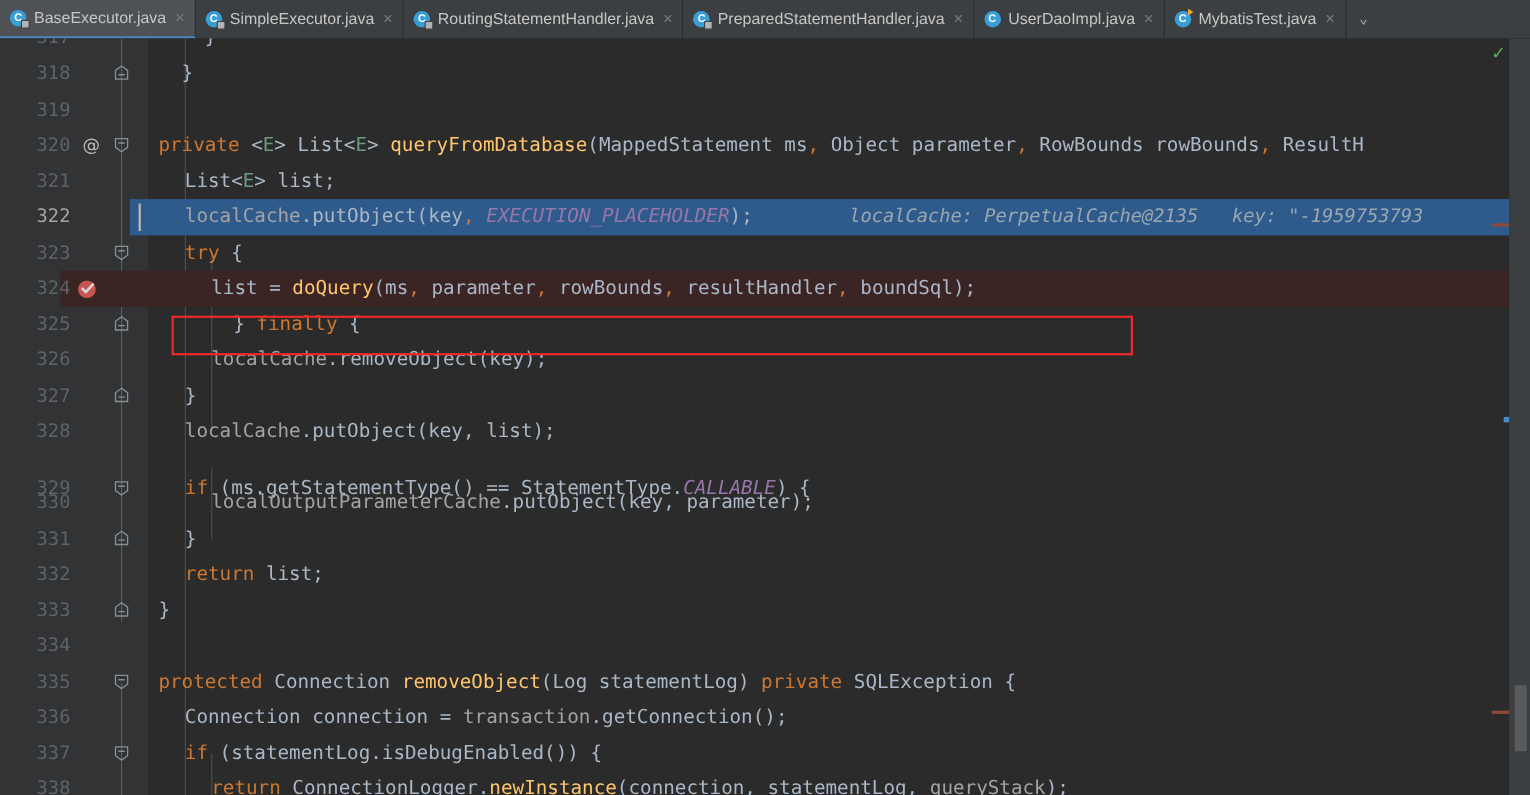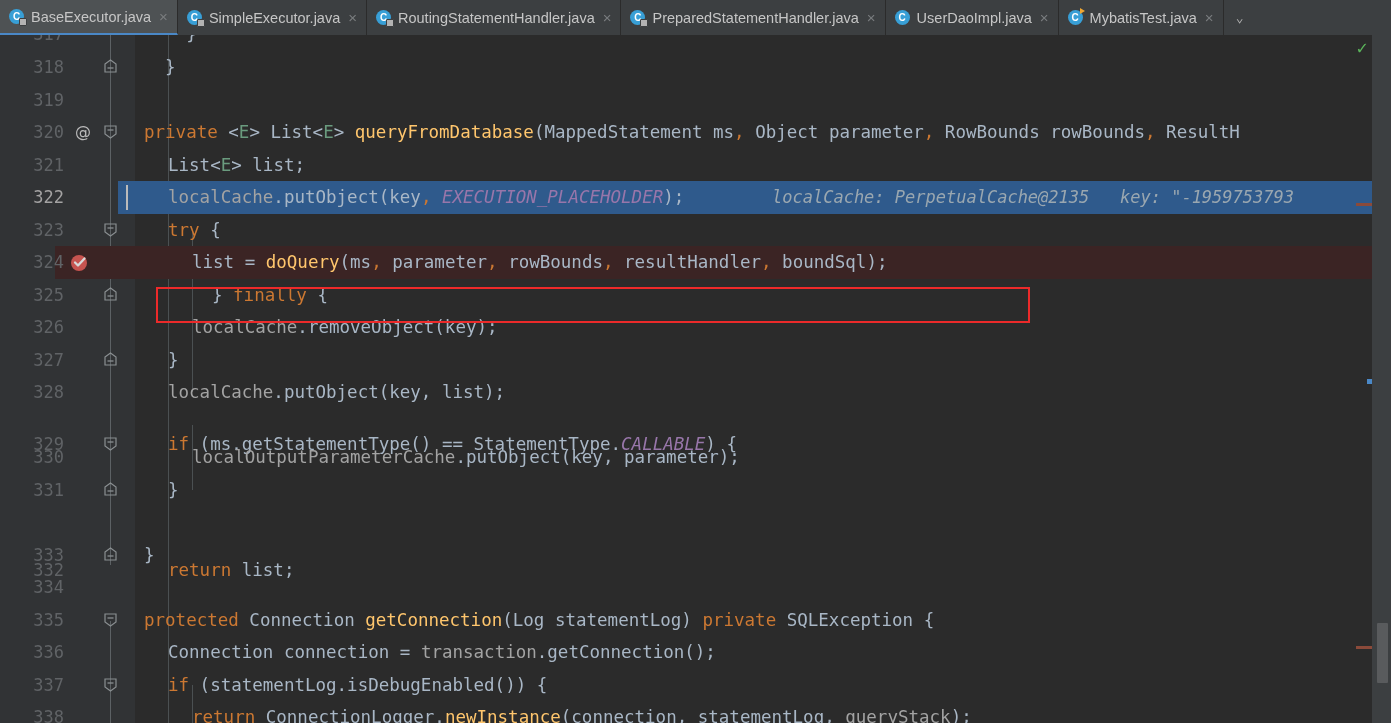--- a/index.html
+++ b/index.html
@@ -425,21 +425,21 @@
     <div class="lnum">331</div>
     <span class="fold">
       <svg class="fold-shape" width="15" height="15" viewBox="0 0 15 15">
         <path d="M2 5 L7.5 1 L13 5 L13 13 L2 13 Z" fill="none" stroke="#8a8f91" stroke-width="1.2"></path>
         <line x1="4.5" y1="9" x2="10.5" y2="9" stroke="#8a8f91" stroke-width="1.3"></line>
       </svg>
     </span>
     <div class="codetext" style="left:168px;">}</div>
   </div>
 
-  <div class="row" style="top:471px;margin-top:48px;">
+  <div class="row" style="top:471px;">
     <div class="lnum">332</div>
     <div class="codetext" style="left:168px;"><span class="kw">return</span> list;</div>
   </div>
 
   <div class="row" style="top:503.5px;">
     <div class="lnum">333</div>
     <span class="fold">
       <svg class="fold-shape" width="15" height="15" viewBox="0 0 15 15">
         <path d="M2 5 L7.5 1 L13 5 L13 13 L2 13 Z" fill="none" stroke="#8a8f91" stroke-width="1.2"></path>
         <line x1="4.5" y1="9" x2="10.5" y2="9" stroke="#8a8f91" stroke-width="1.3"></line>
@@ -454,21 +454,21 @@
   </div>
 
   <div class="row" style="top:568.5px;">
     <div class="lnum">335</div>
     <span class="fold">
       <svg class="fold-shape" width="15" height="15" viewBox="0 0 15 15">
         <path d="M2 2 L13 2 L13 10 L7.5 14 L2 10 Z" fill="none" stroke="#8a8f91" stroke-width="1.2"></path>
         <line x1="4.5" y1="6" x2="10.5" y2="6" stroke="#8a8f91" stroke-width="1.3"></line>
       </svg>
     </span>
-    <div class="codetext"><span class="kw">protected</span> Connection <span class="fn">getConnection</span>(Log statementLog) <span class="kw">private</span> SQLException {</div>
+    <div class="codetext"><span class="kw">protected</span> Connection <span class="fn">removeObject</span>(Log statementLog) <span class="kw">private</span> SQLException {</div>
   </div>
 
   <div class="row" style="top:601px;">
     <div class="lnum">336</div>
     <div class="codetext" style="left:168px;text-align:right;">Connection connection = <span class="fld">transaction</span>.getConnection();</div>
   </div>
 
   <div class="row" style="top:633.5px;">
     <div class="lnum">337</div>
     <span class="fold">

